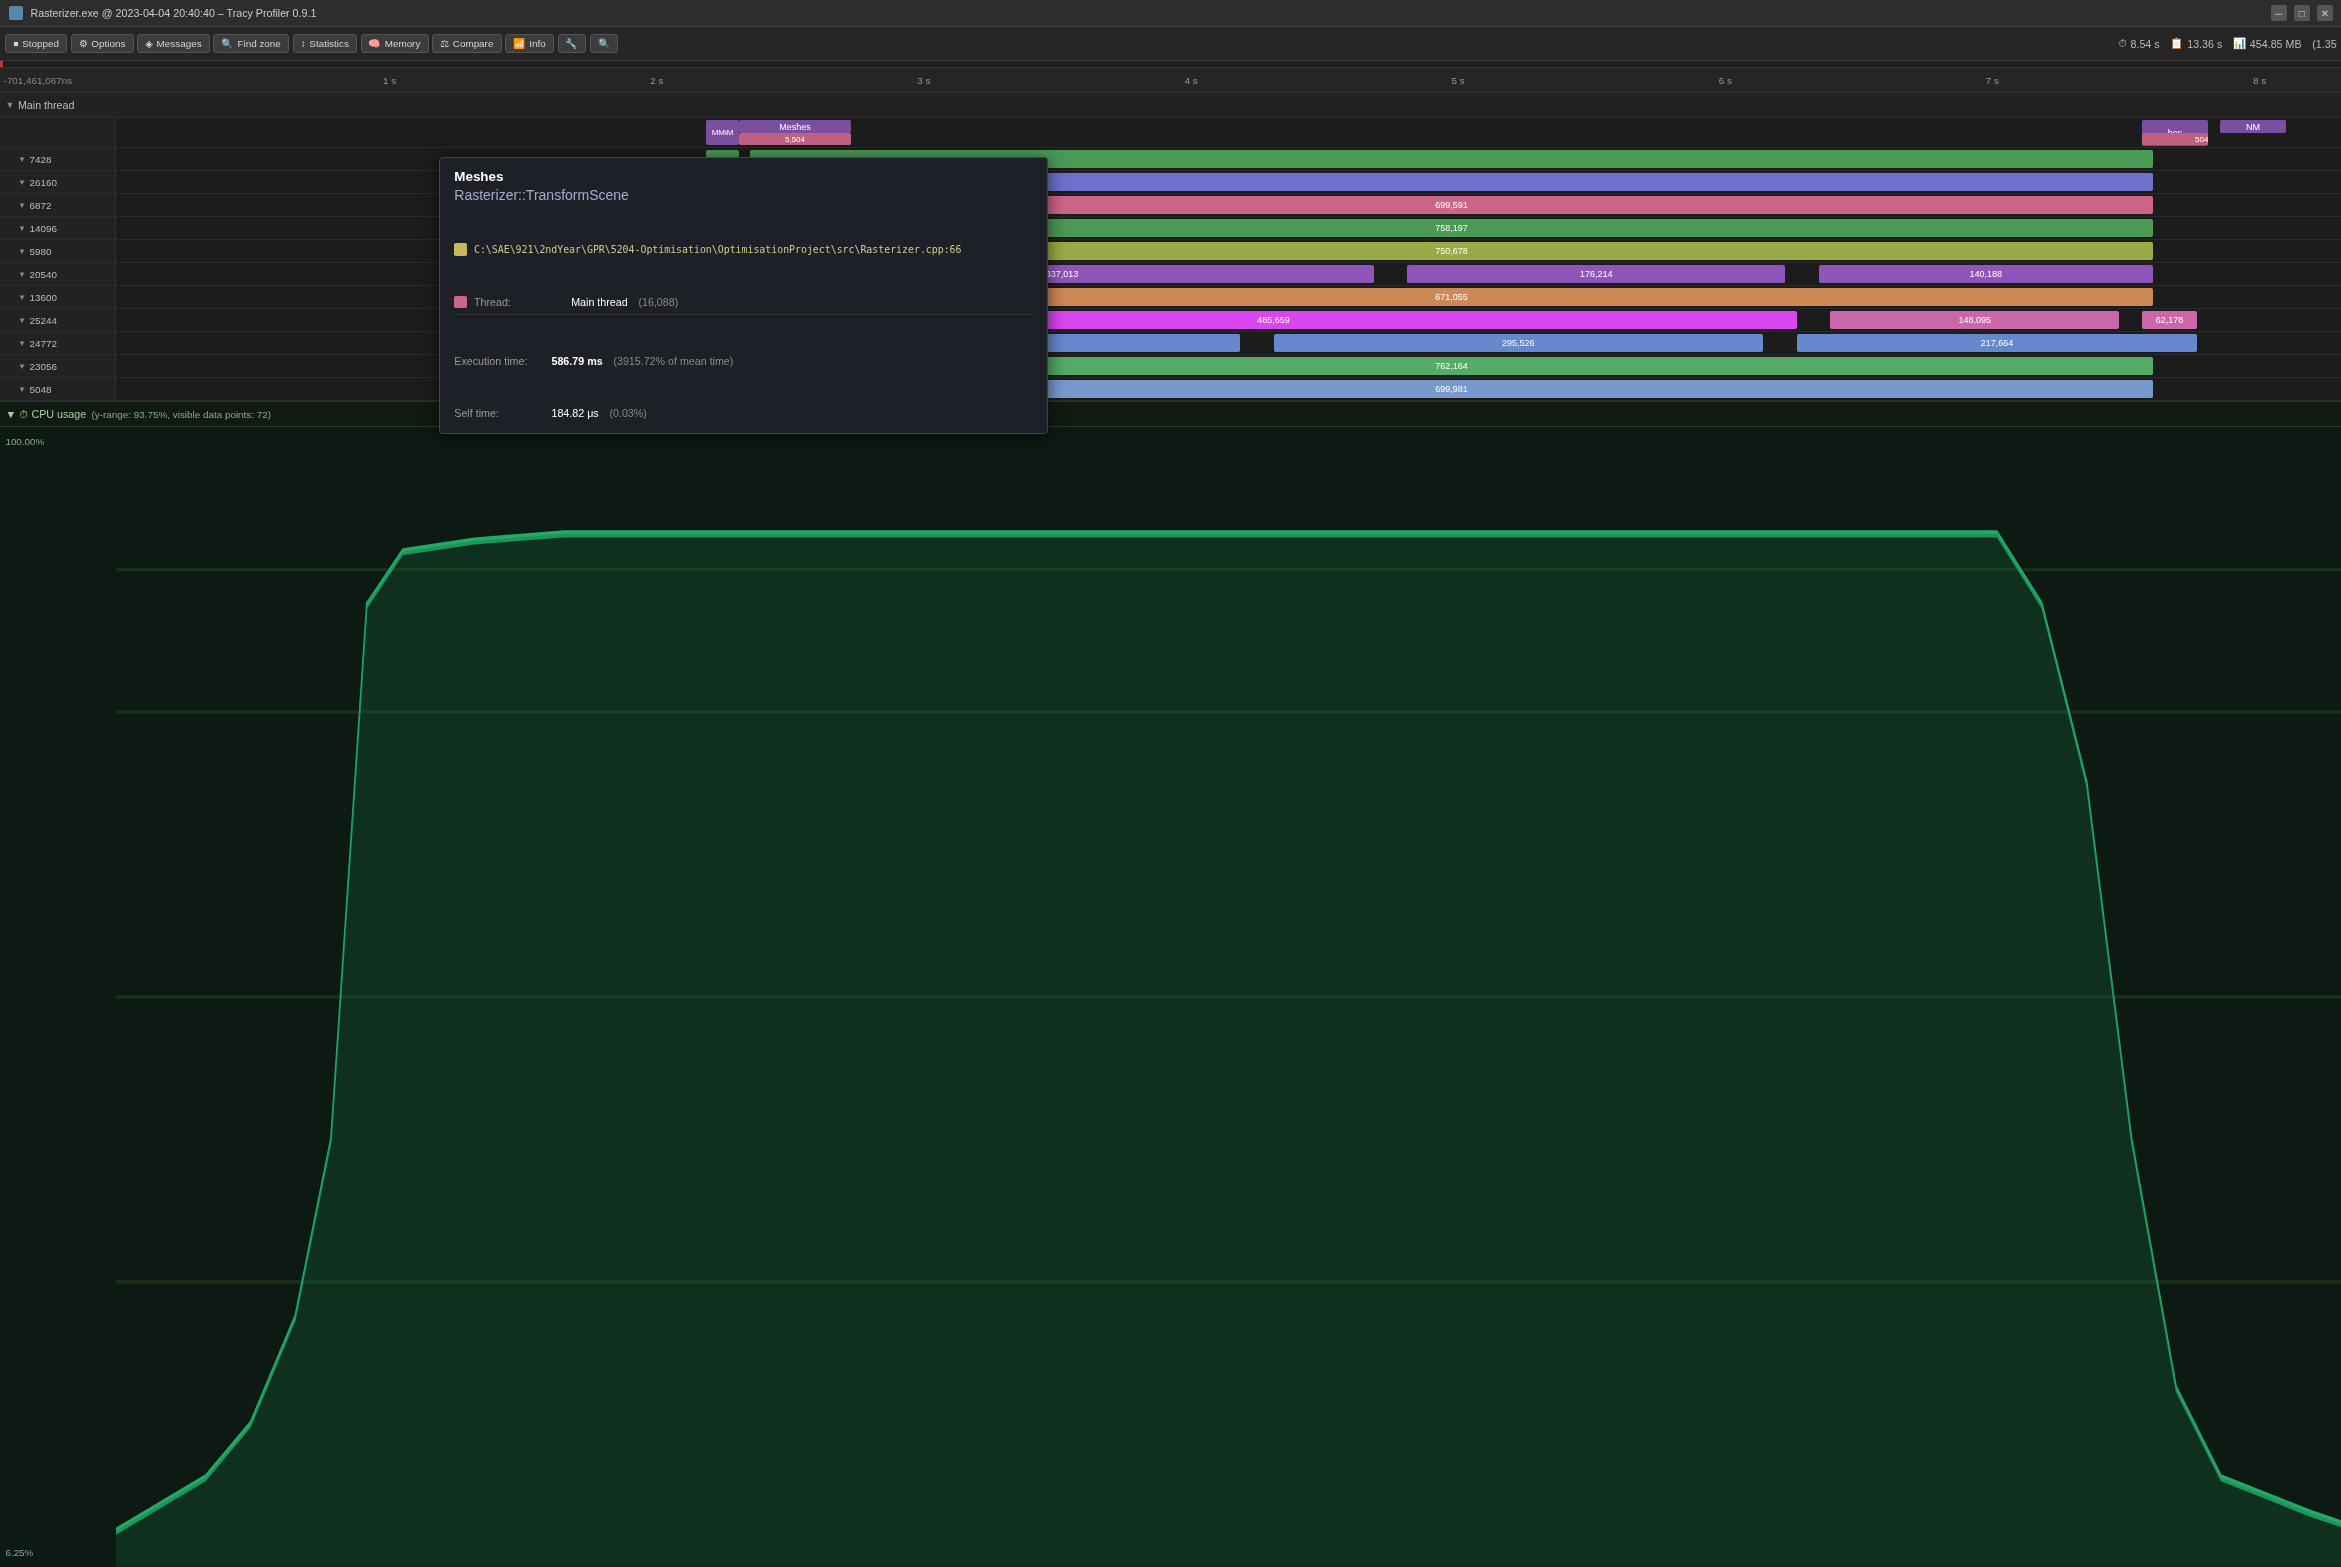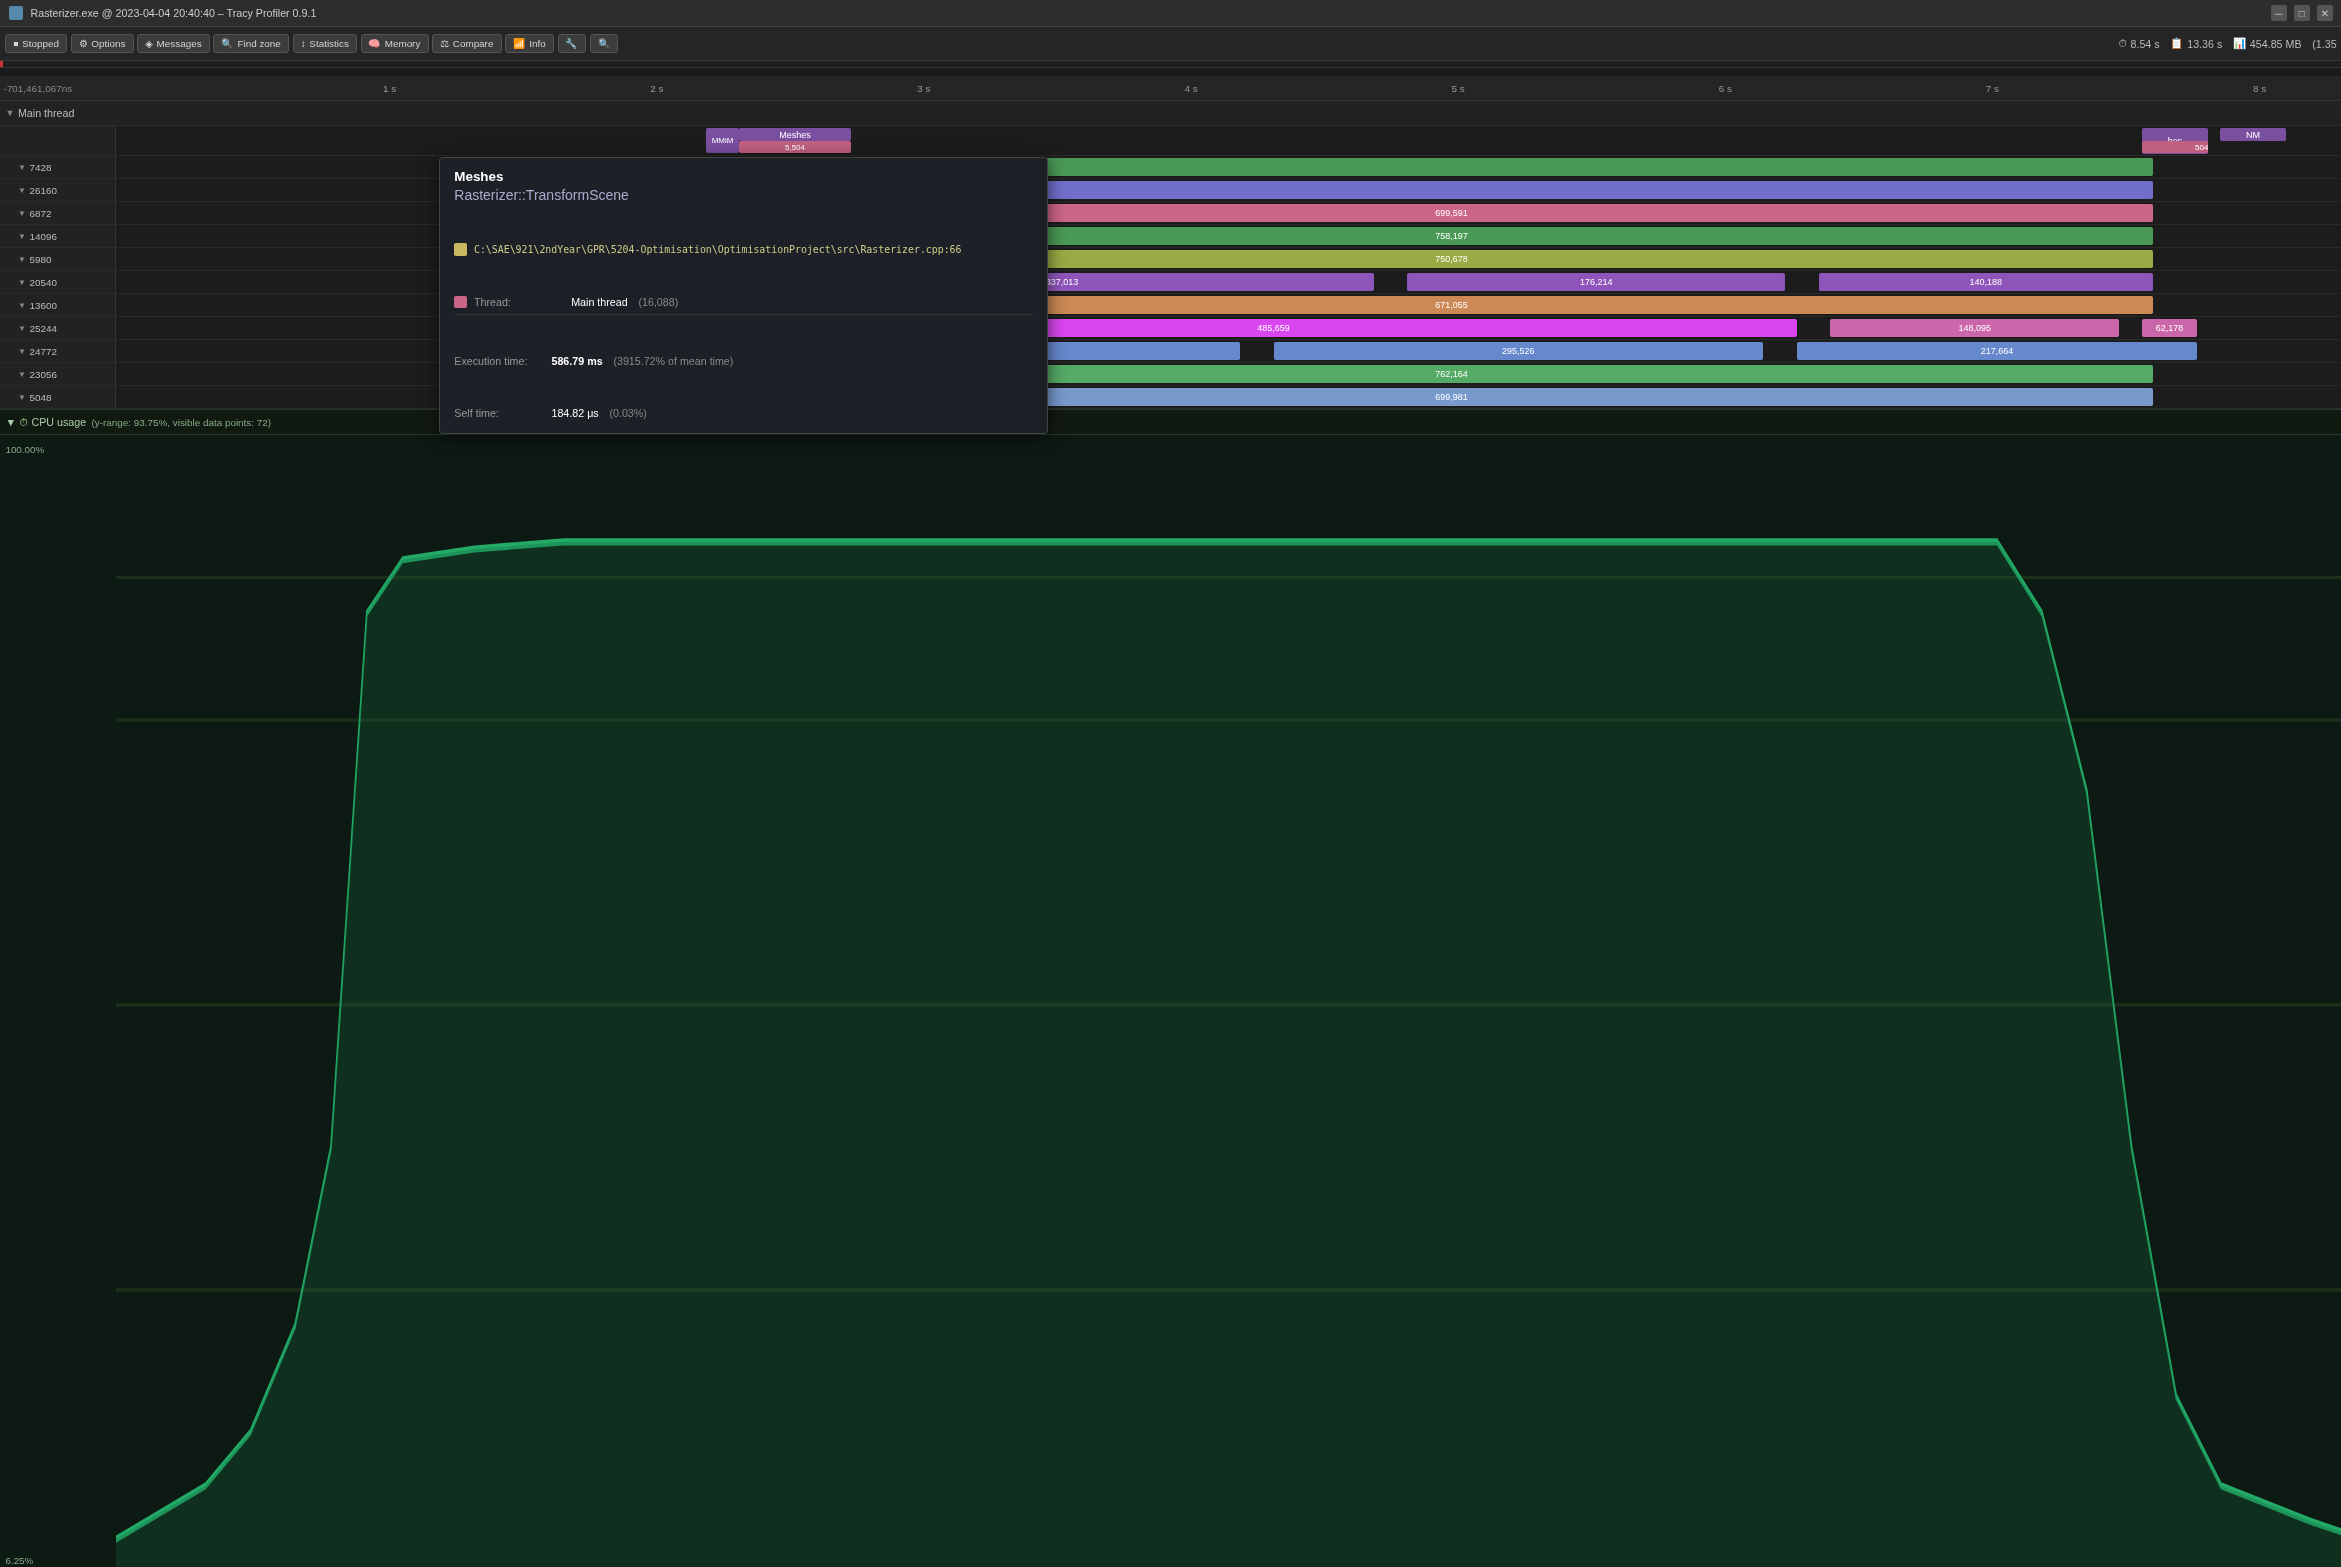--- a/index.html
+++ b/index.html
@@ -96,21 +96,20 @@
     .time-ruler {
       background: #252525;
       height: 25px;
       position: relative;
       border-bottom: 0.9px solid #333;
       display: flex;
       align-items: center;
       padding: 0 0 0 116px;
       font-size: 9.9px;
       color: #999;
-      margin-top: 8px;
     }
     .time-ruler-labels {
       display: flex;
       width: calc(100% - 116px);
       position: absolute;
       left: 116px;
       top: 0;
       height: 100%;
     }
     .time-label {

